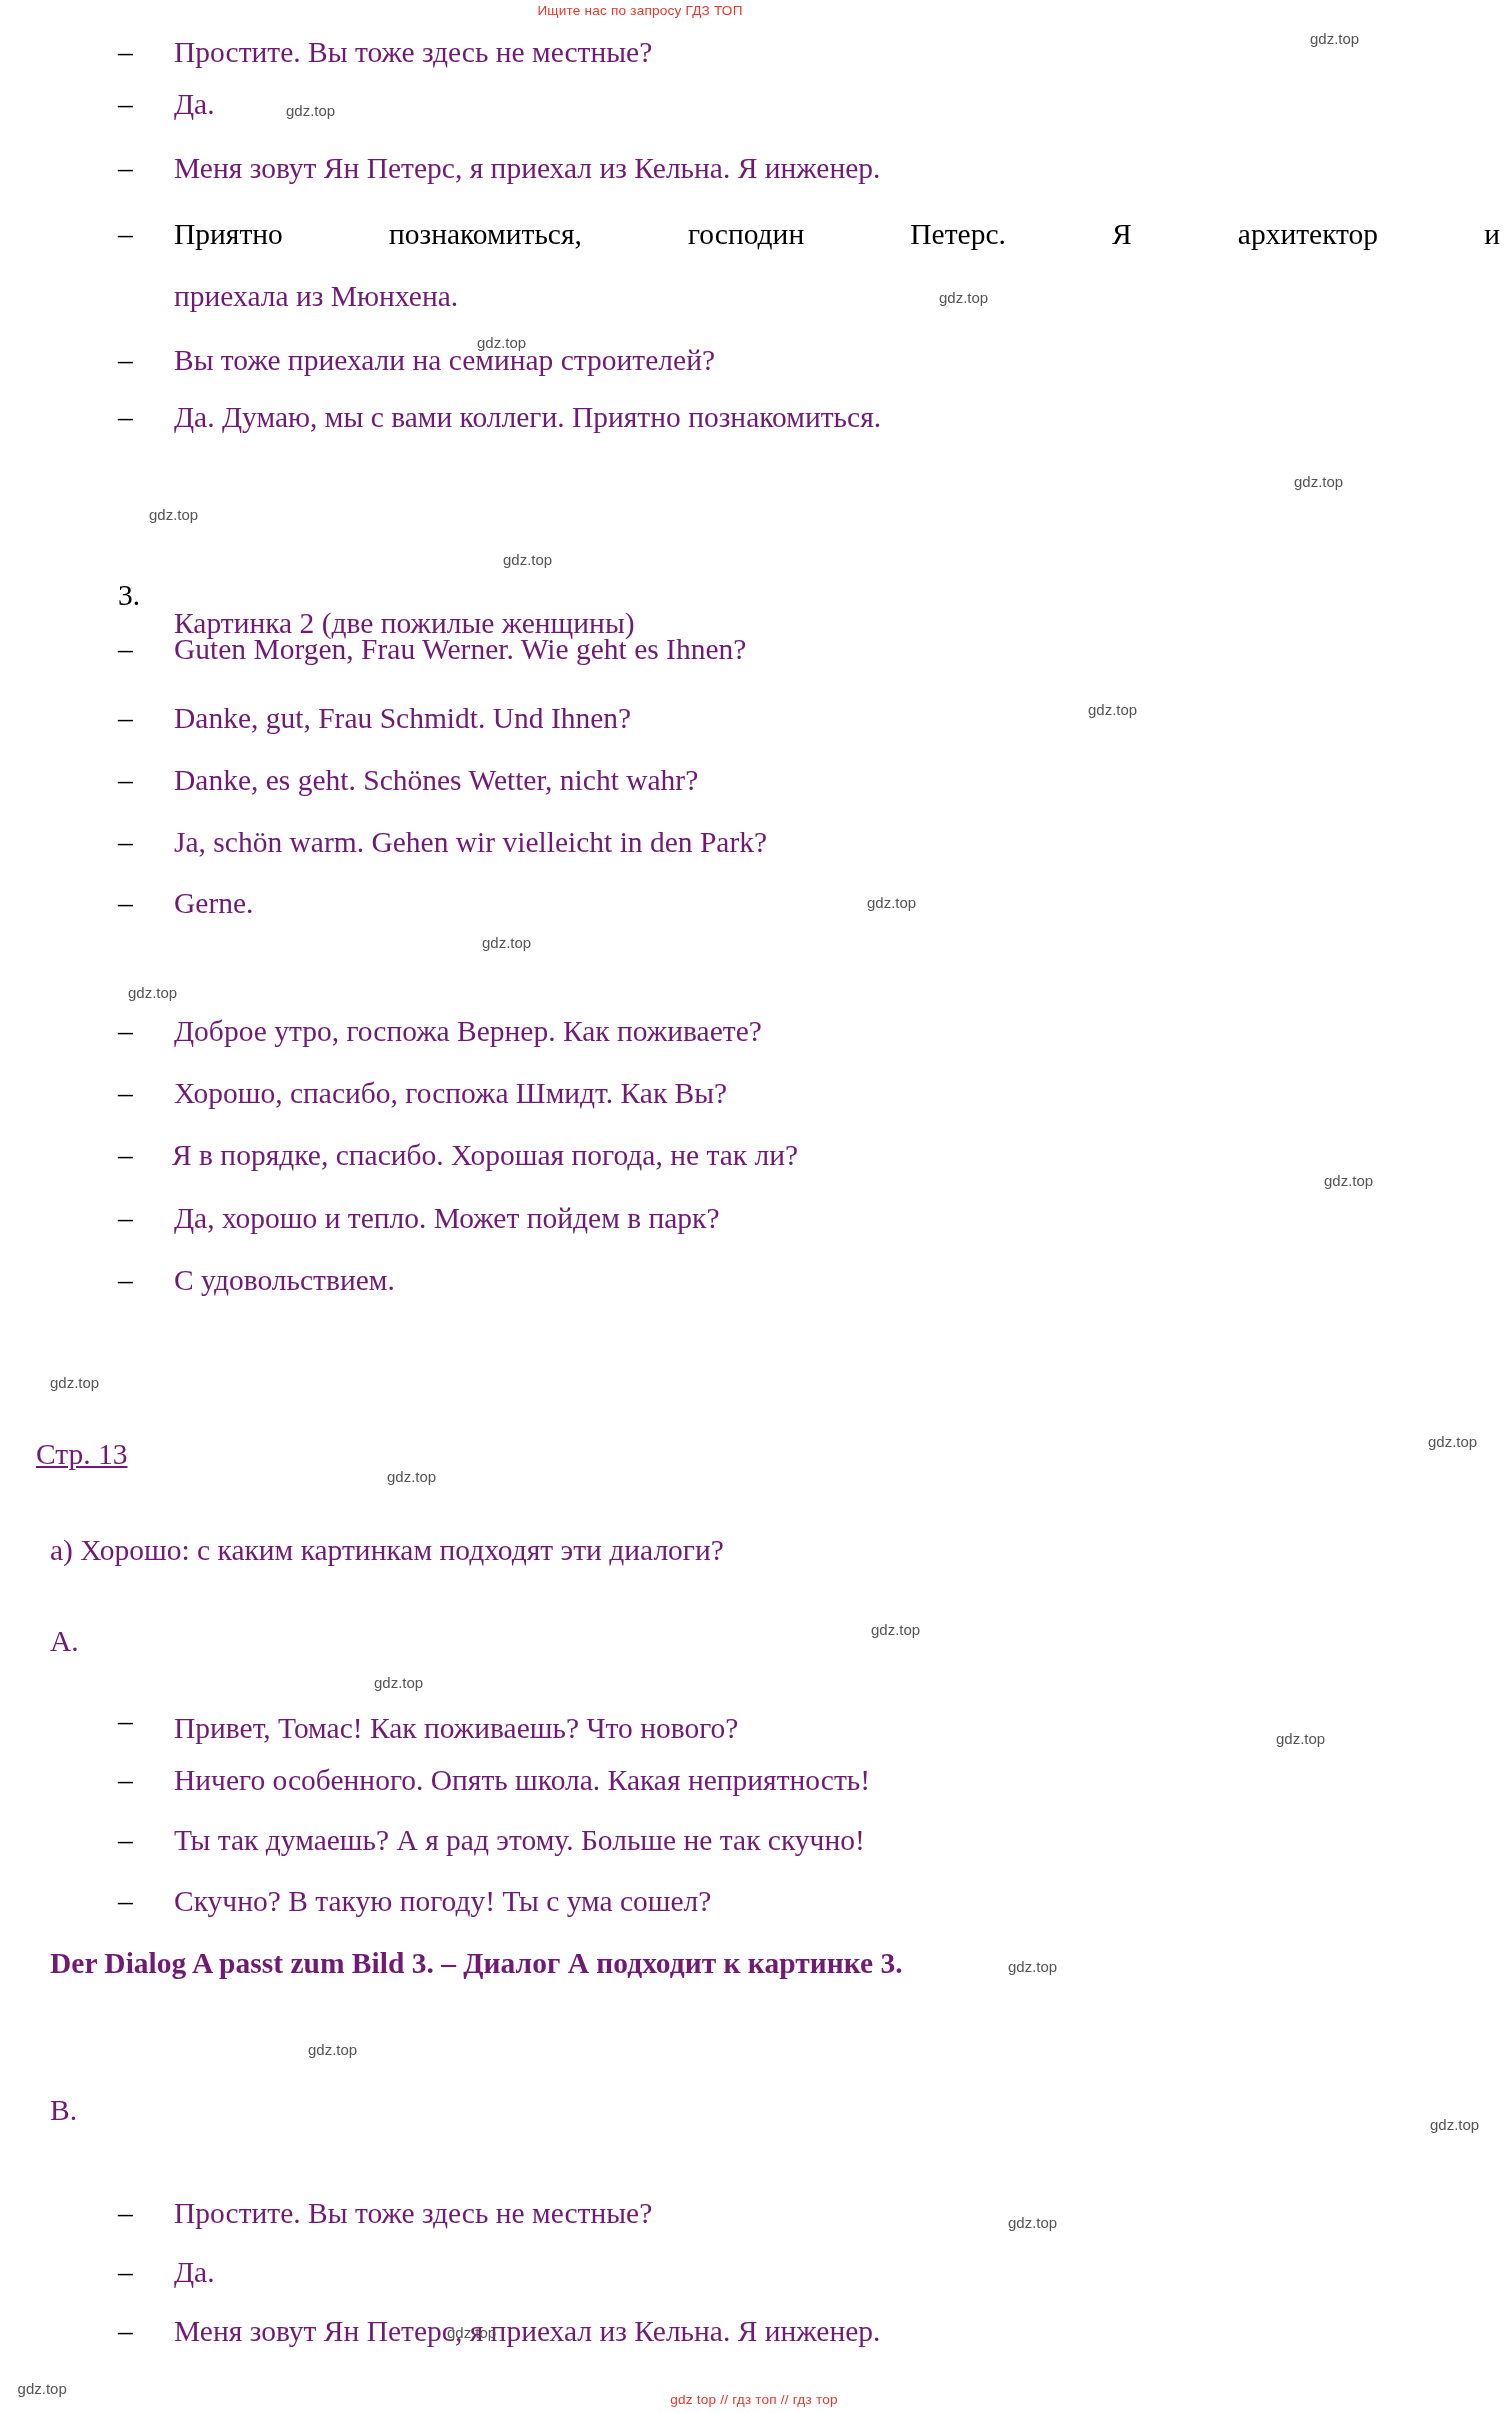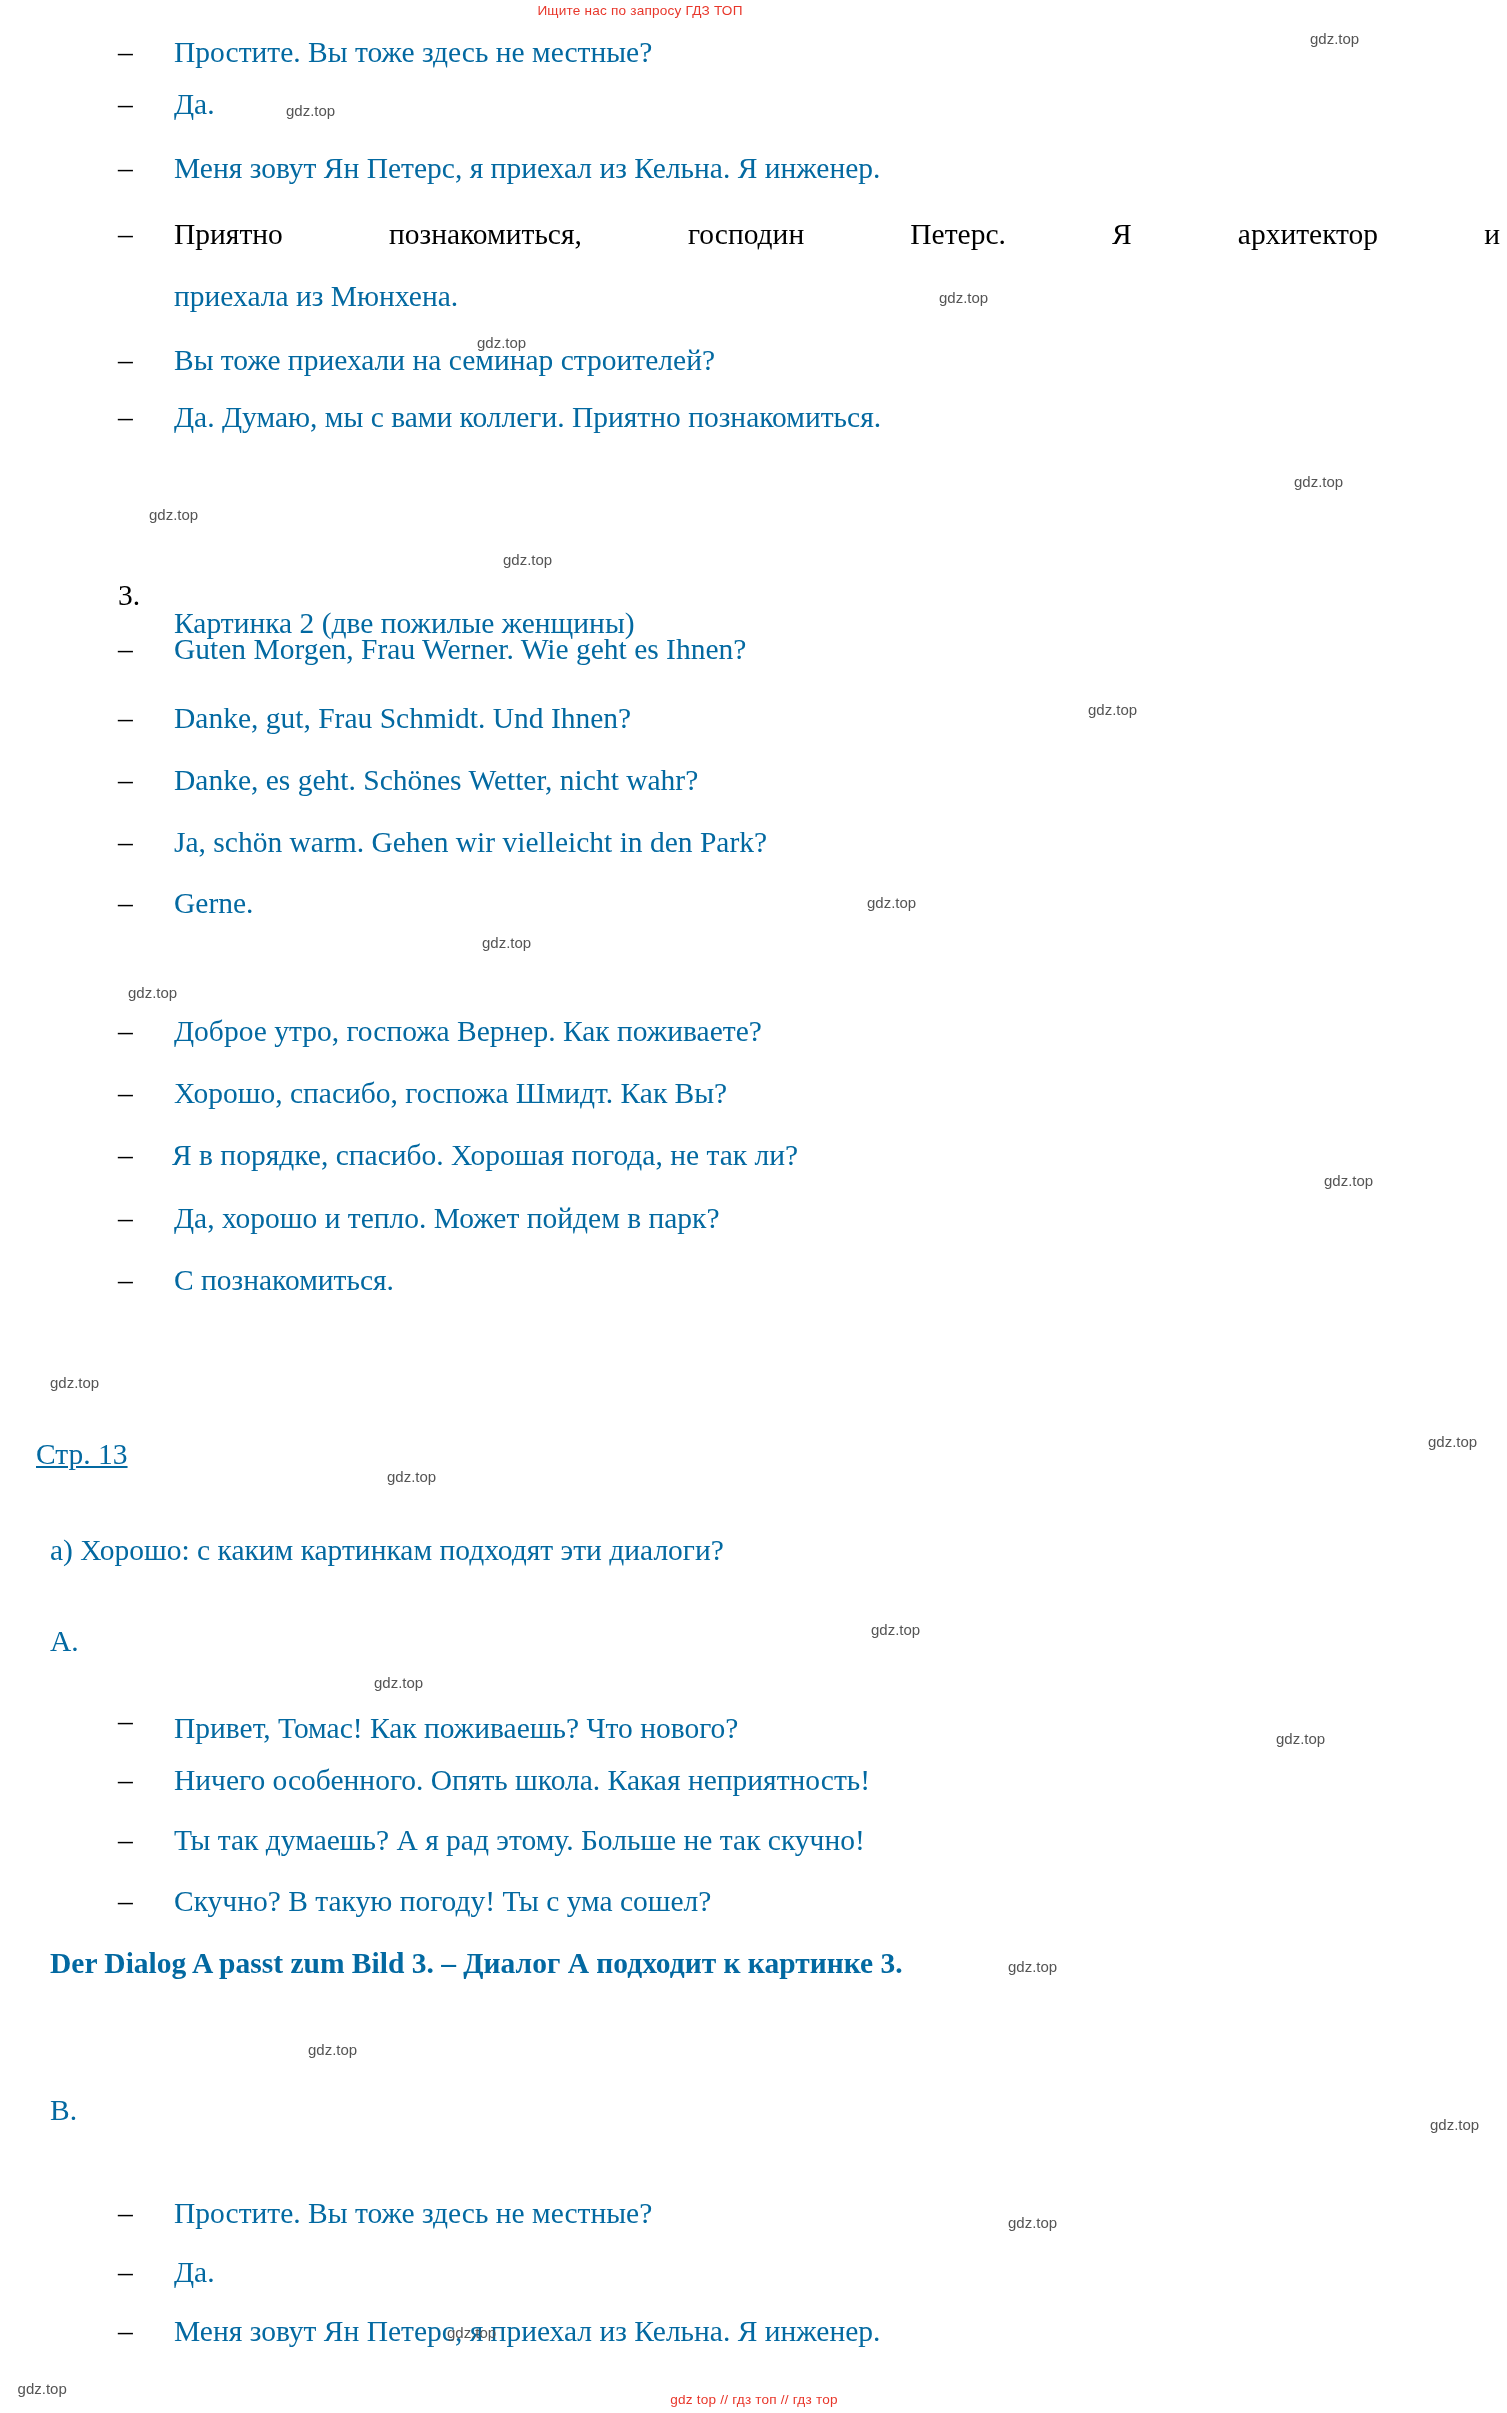--- a/index.html
+++ b/index.html
@@ -53,21 +53,21 @@
     color: #555555;
     white-space: nowrap;
   }
 
   .line {
     position: absolute;
     font-family: "Liberation Serif", serif;
     font-size: 29.5px;
     line-height: 37px;
     white-space: nowrap;
-    color: #0369a1;
+    color: #701a75;
   }
   .dash {
     position: absolute;
     font-family: "Liberation Serif", serif;
     font-size: 29.5px;
     line-height: 37px;
     color: #000000;
   }
   .num {
     position: absolute;
@@ -137,21 +137,21 @@
   <div class="dash" style="left:118px; top:1075px;">–</div>
   <div class="line" style="left:174px; top:1075px;">Хорошо, спасибо, госпожа Шмидт. Как Вы?</div>
 
   <div class="dash" style="left:118px; top:1137px;">–</div>
   <div class="line" style="left:172px; top:1137px;">Я в порядке, спасибо. Хорошая погода, не так ли?</div>
 
   <div class="dash" style="left:118px; top:1200px;">–</div>
   <div class="line" style="left:174px; top:1200px;">Да, хорошо и тепло. Может пойдем в парк?</div>
 
   <div class="dash" style="left:118px; top:1262px;">–</div>
-  <div class="line" style="left:174px; top:1262px;">С познакомиться.</div>
+  <div class="line" style="left:174px; top:1262px;">С удовольствием.</div>
 
   <div class="line" style="left:36px; top:1436px;text-decoration:underline;">Стр. 13</div>
 
   <div class="line" style="left:50px; top:1532px;">а) Хорошо: с каким картинкам подходят эти диалоги?</div>
 
   <div class="line" style="left:50px; top:1623px;">А.</div>
 
   <div class="dash" style="left:118px; top:1703px;">–</div>
   <div class="line" style="left:174px; top:1703px;margin-top:7px;">Привет, Томас! Как поживаешь? Что нового?</div>
 

